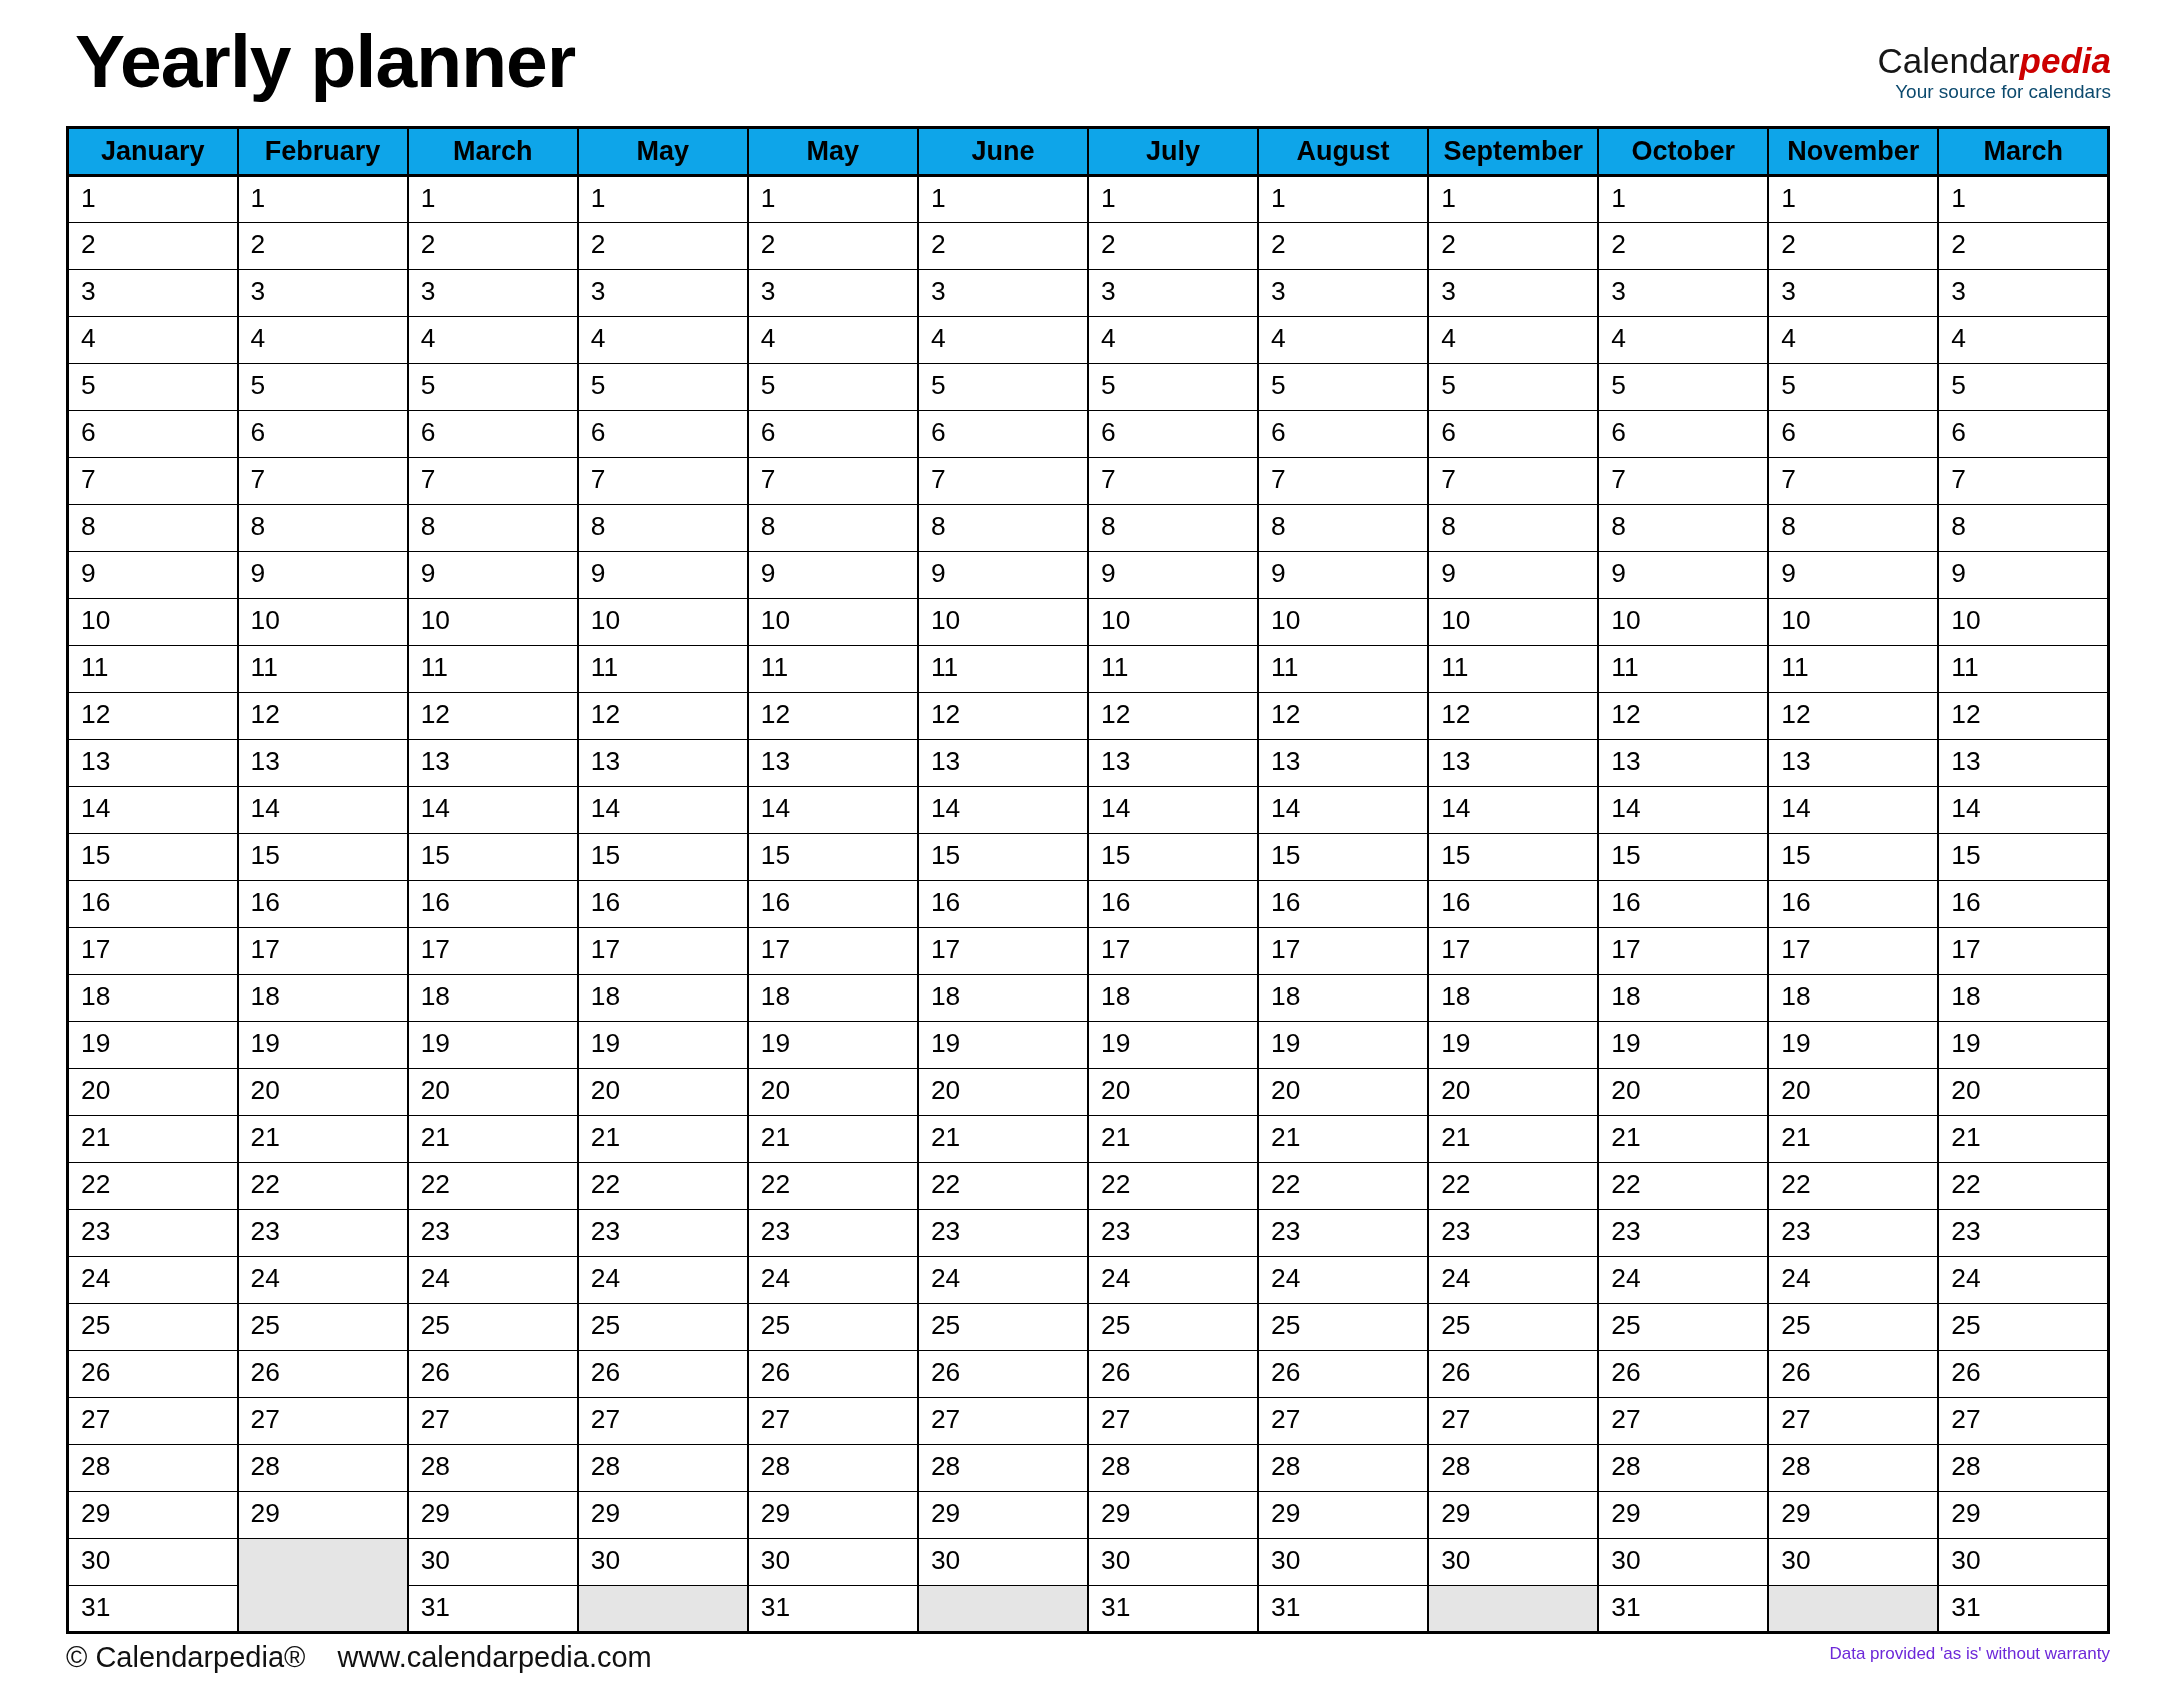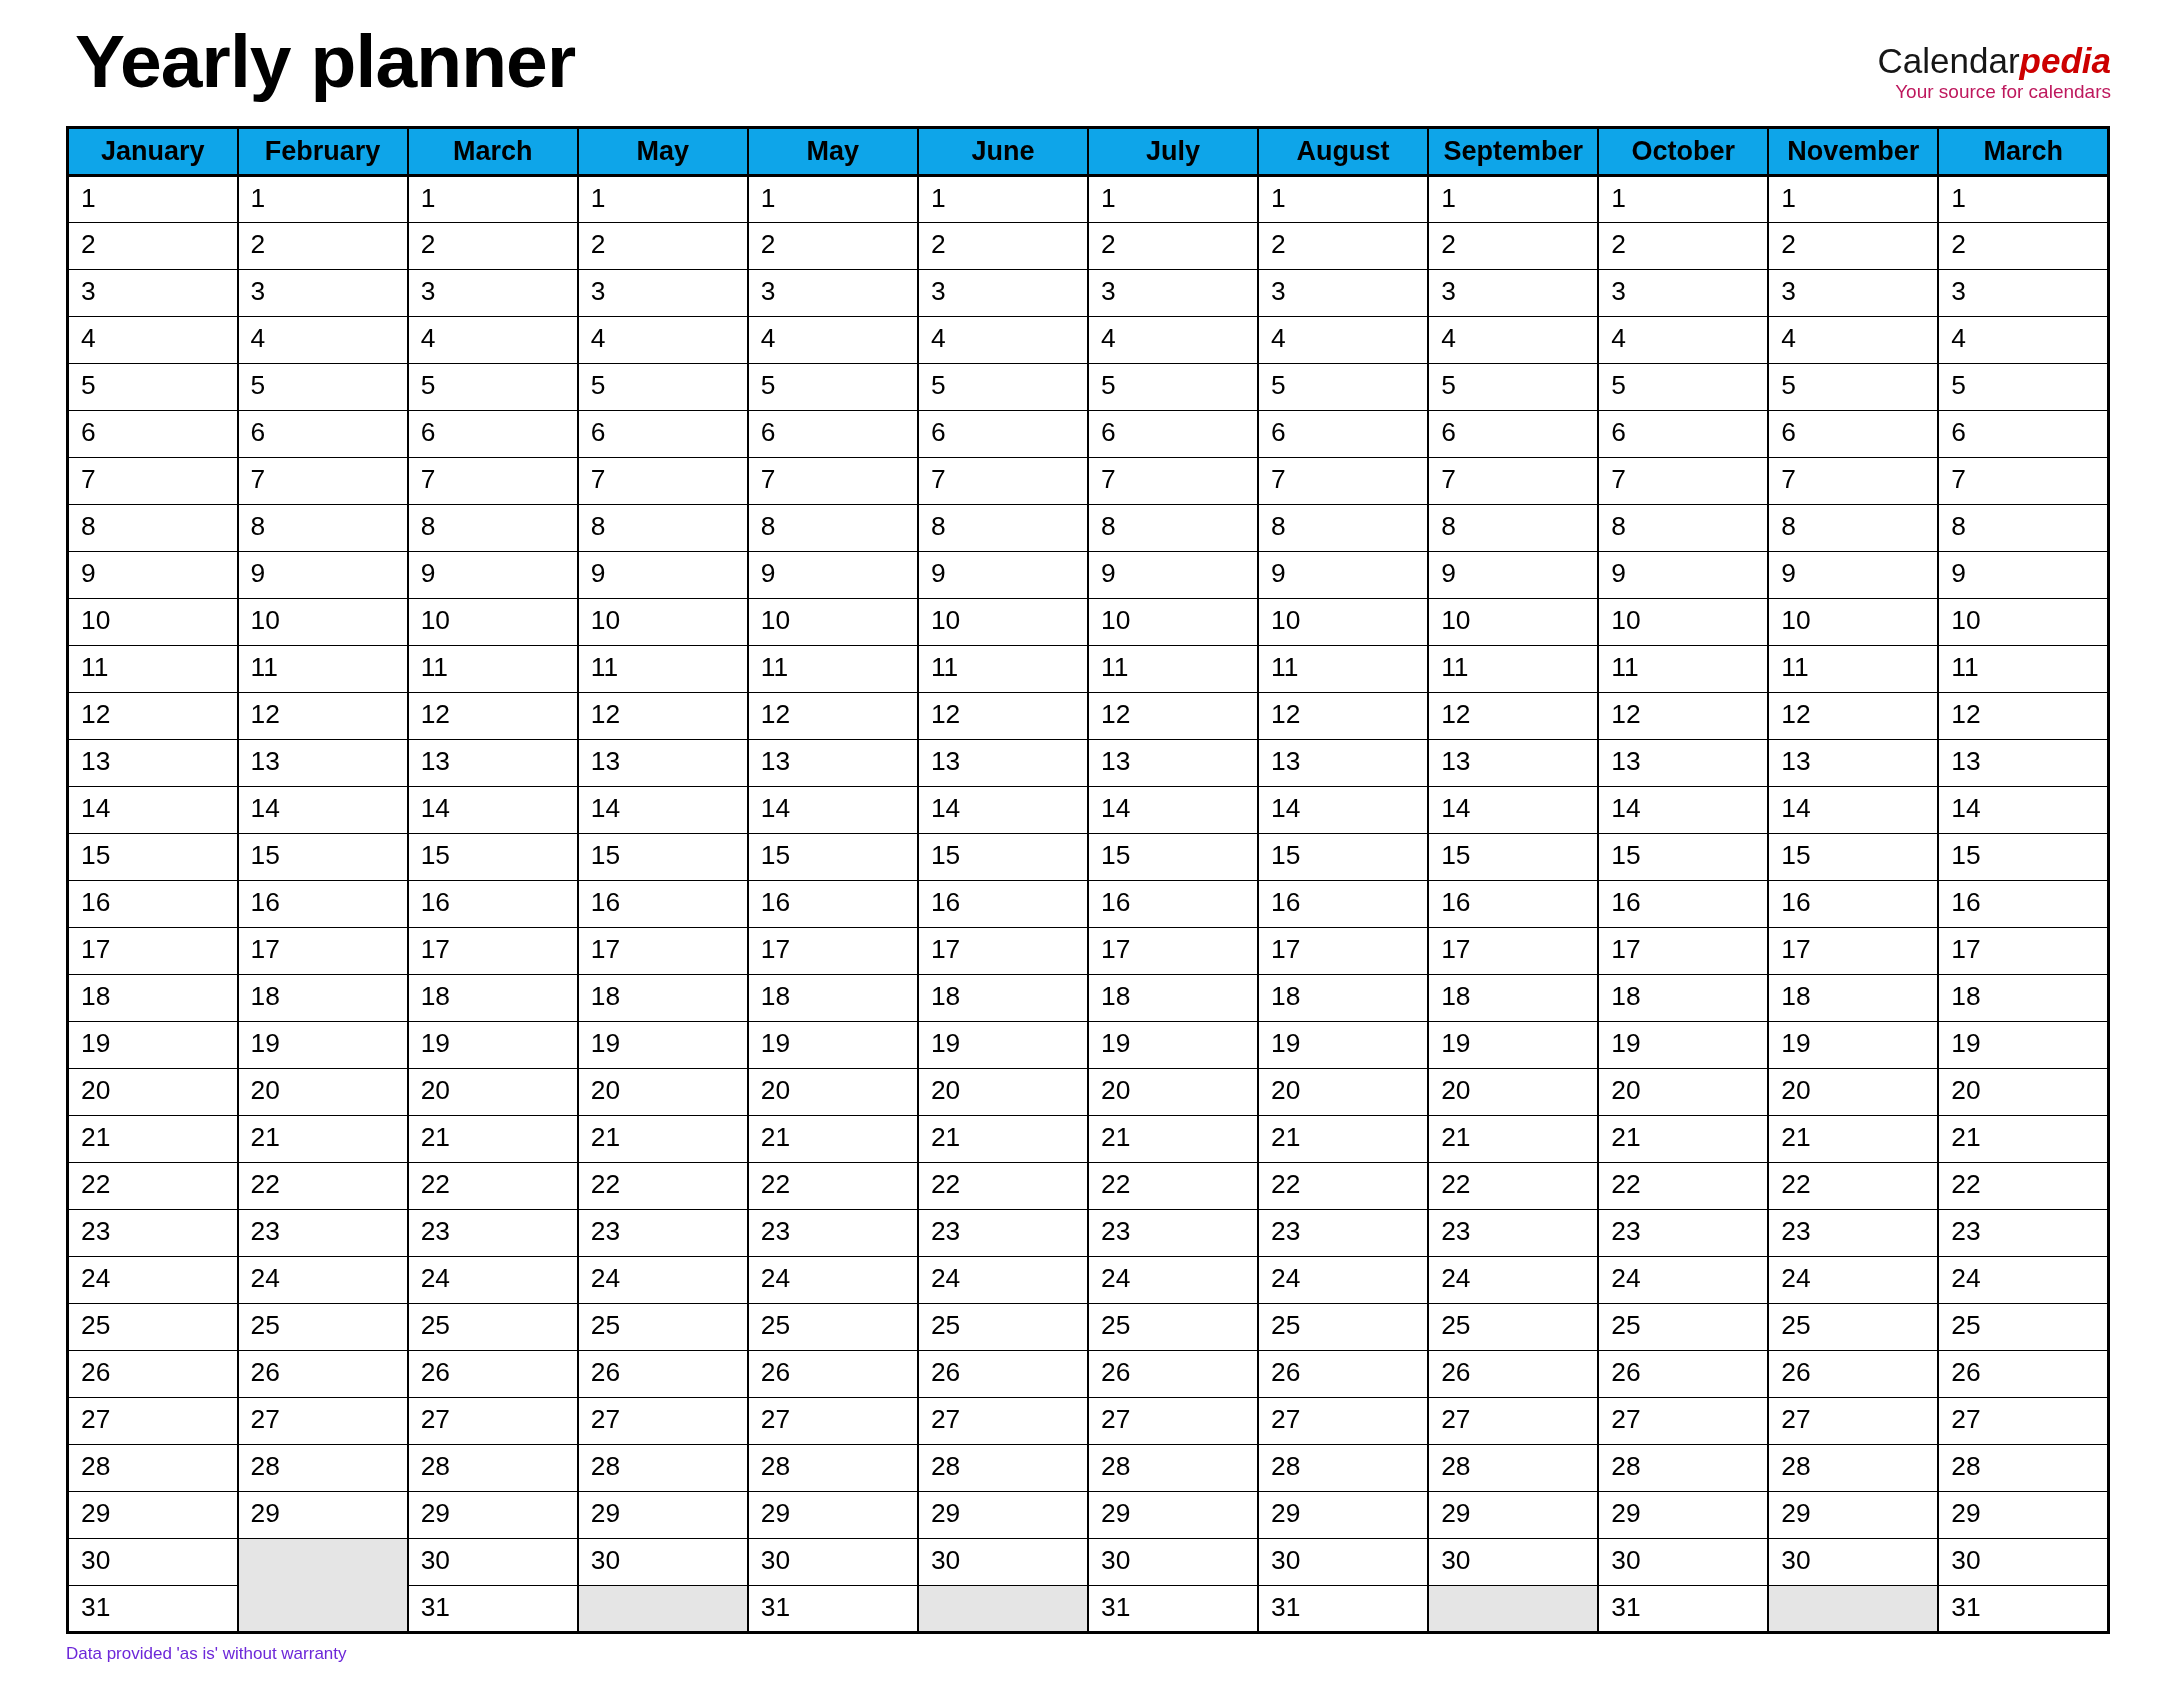--- a/index.html
+++ b/index.html
@@ -21,21 +21,21 @@
   
   .header-band { position: relative; height: 126px; }
   .page-title {
     position: absolute; left: 75px; top: 24px;
     font-size: 75px; font-weight: bold; line-height: 1;
     color: #000; letter-spacing: -0.9px;
   }
   .logo { position: absolute; right: 70px; top: 43px; text-align: right; line-height: 1; margin-left: 46px; }
   .logo-main { font-size: 35px; color: #161616; letter-spacing: 0px; }
   .logo-red { font-weight: bold; font-style: italic; color: var(--accent); }
-  .logo-tagline { font-size: 19px; color: #be185d; margin-top: 4.3px; }
+  .logo-tagline { font-size: 19px; color: #0c4a6e; margin-top: 4.3px; }
 
   
   table.planner {
     margin-left: 66px;
     width: 2044px;
     table-layout: fixed;
     border-collapse: collapse;
     border: 3.4px solid var(--grid);
     background: #0ea5e9;
   }
@@ -531,17 +531,18 @@
           <td>31</td>
           <td class="unused" rowspan="1"></td>
           <td>31</td>
           <td class="unused" rowspan="1"></td>
           <td>31</td>
         </tr>
       </tbody>
   </table>
 
   <div class="footer">
+    <div class="footer-left"><span>© Calendarpedia®</span><span class="footer-website">www.calendarpedia.com</span></div>
     <div class="footer-right">Data provided 'as is' without warranty</div>
   </div>
 
 </div>
 
 
 </body></html>

